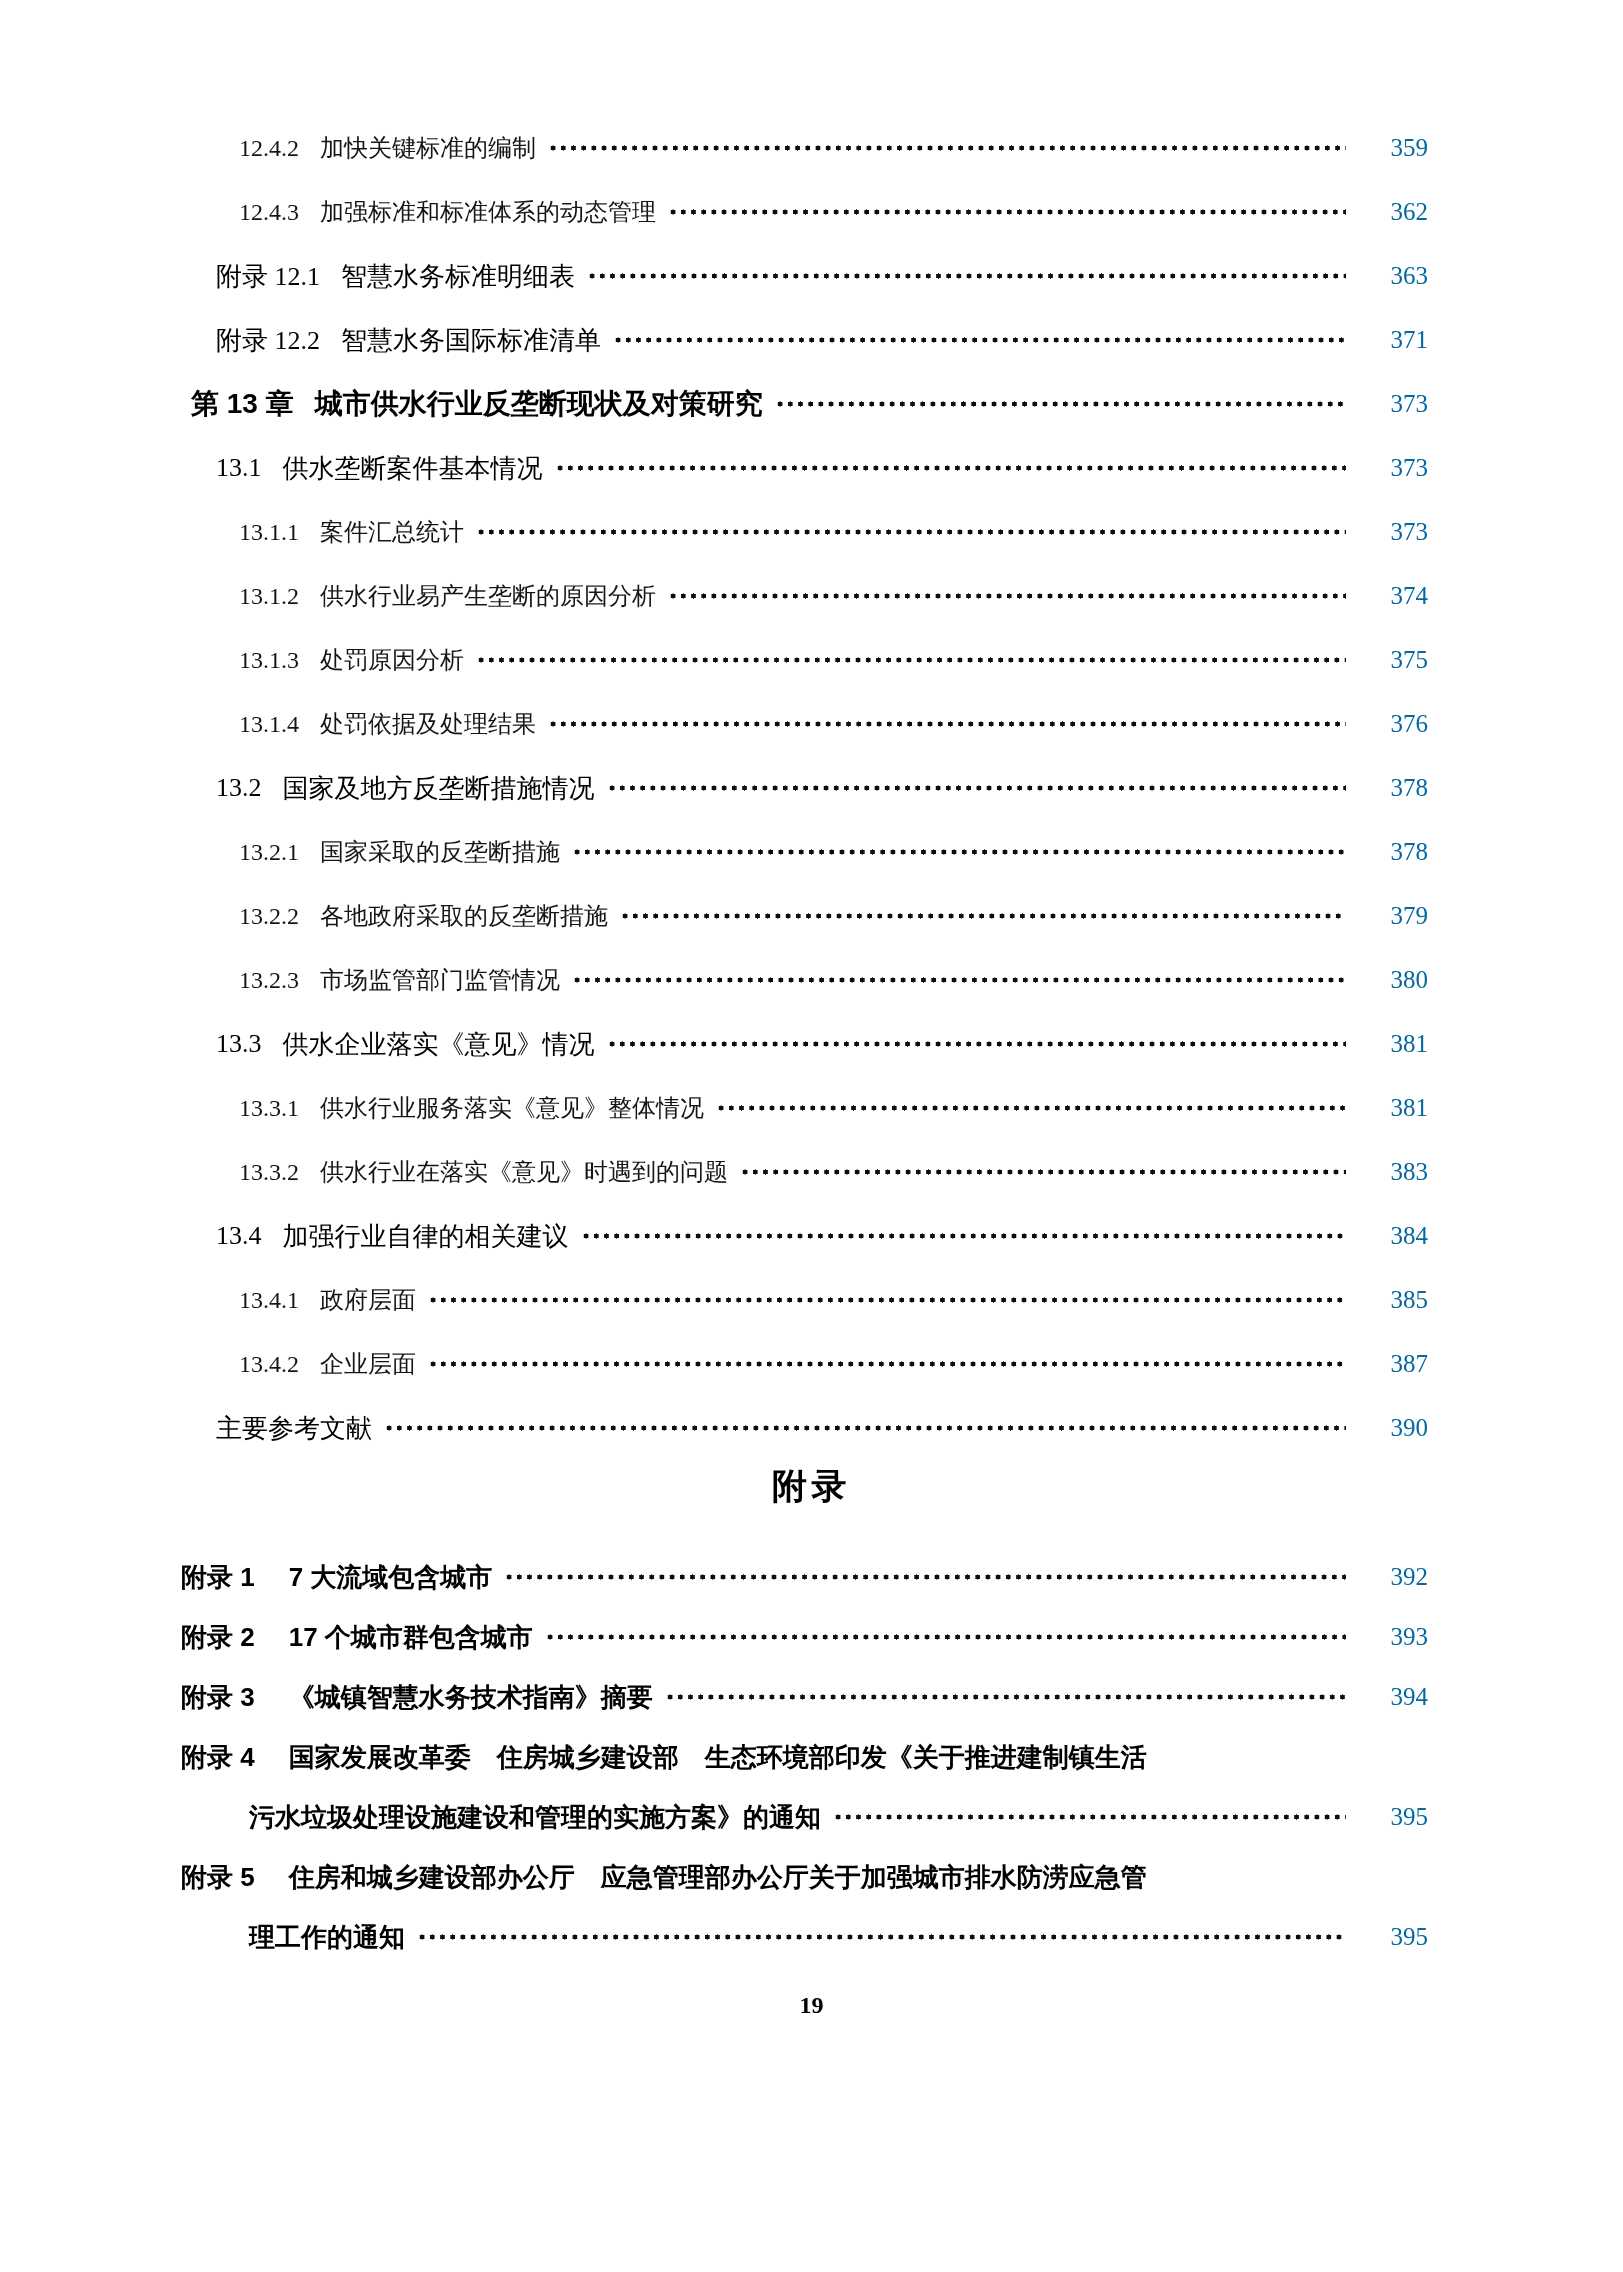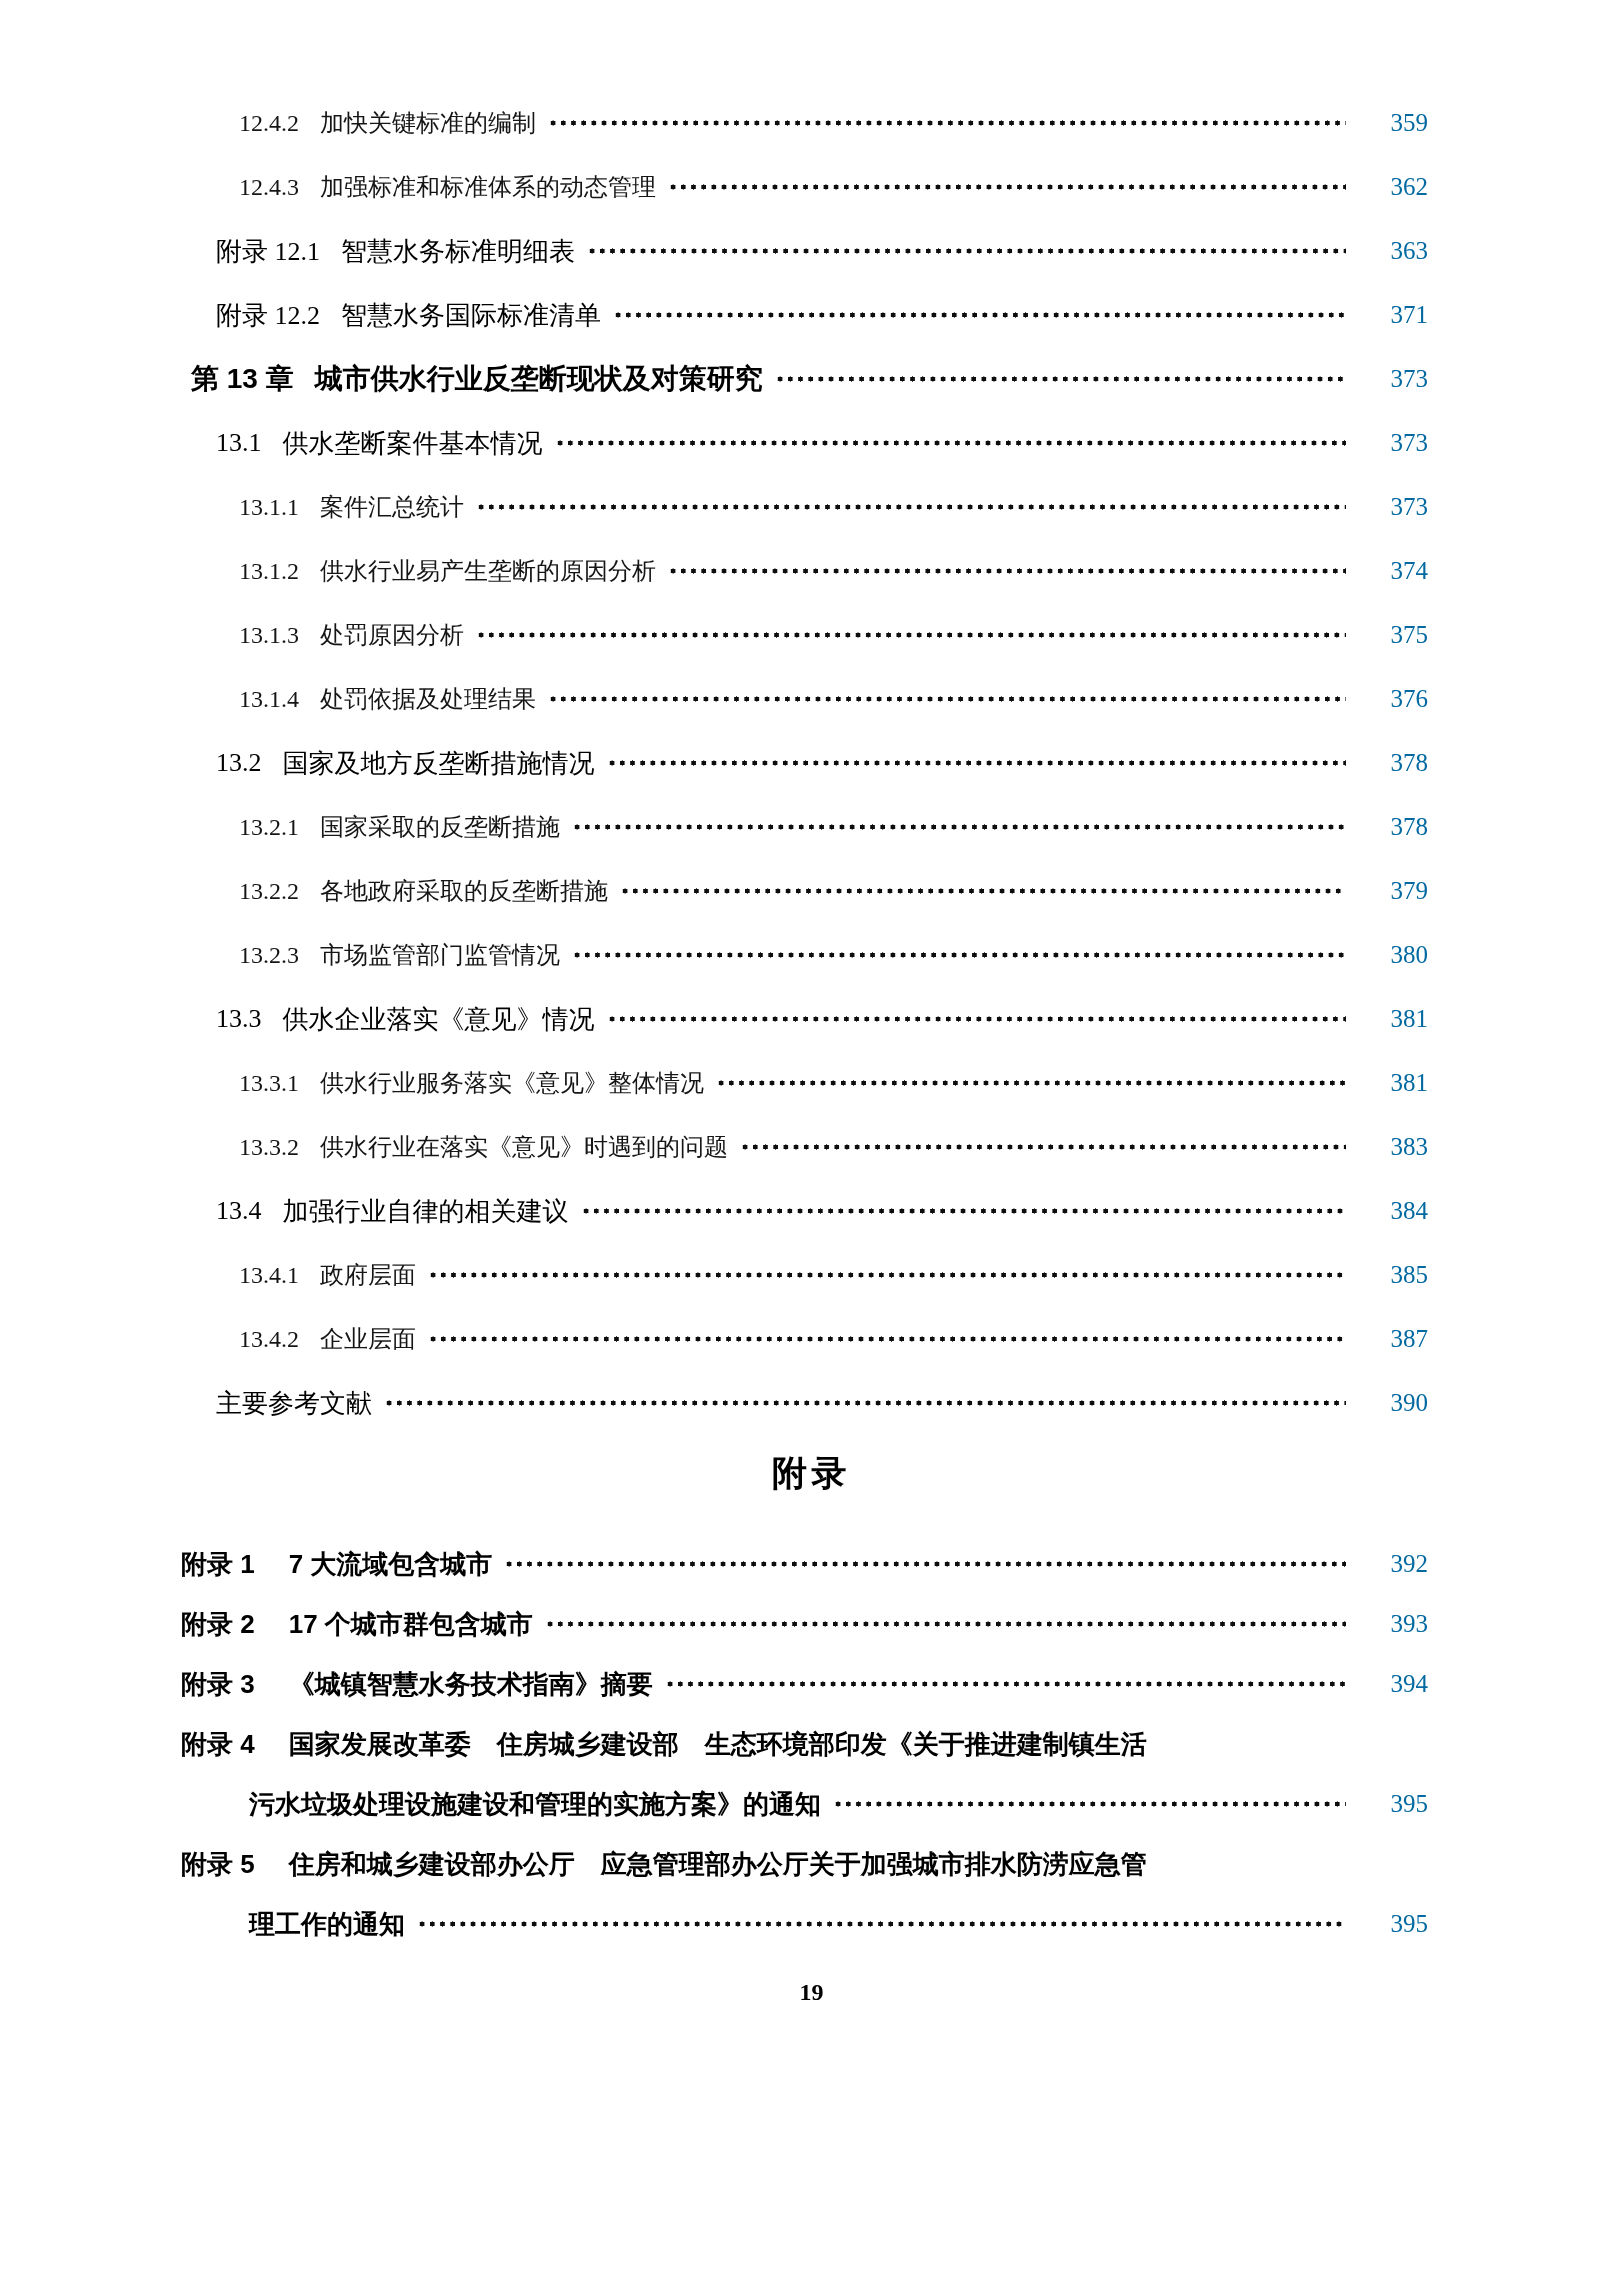--- a/index.html
+++ b/index.html
@@ -11,21 +11,21 @@
     width: 1623px;
     height: 2273px;
     position: relative;
     color: #000;
     font-family: "Liberation Serif", serif;
     overflow: hidden;
   }
 
   
   .toc-list {
-    padding-top: 91px;
+    padding-top: 116px;
   }
   .row {
     display: flex;
     align-items: center;
     height: 64px;
     padding-right: 195px;
     box-sizing: border-box;
   }
   .lv-chapter {
     padding-left: 191px;
@@ -61,21 +61,21 @@
     text-align: right;
     margin-left: 19.6px;
     font-family: "Liberation Serif", serif;
     font-weight: 400;
     font-size: 25px;
     color: #0369a1;
   }
 
   
   .appendix-heading {
-    margin-top: 12px;
+    margin-top: 0;
     height: 53px;
     line-height: 53px;
     text-align: center;
     font-family: "Liberation Serif", serif;
     font-weight: 700;
     font-size: 35px;
     letter-spacing: 4.5px;
   }
   .appendix-list {
     margin-top: 34px;

